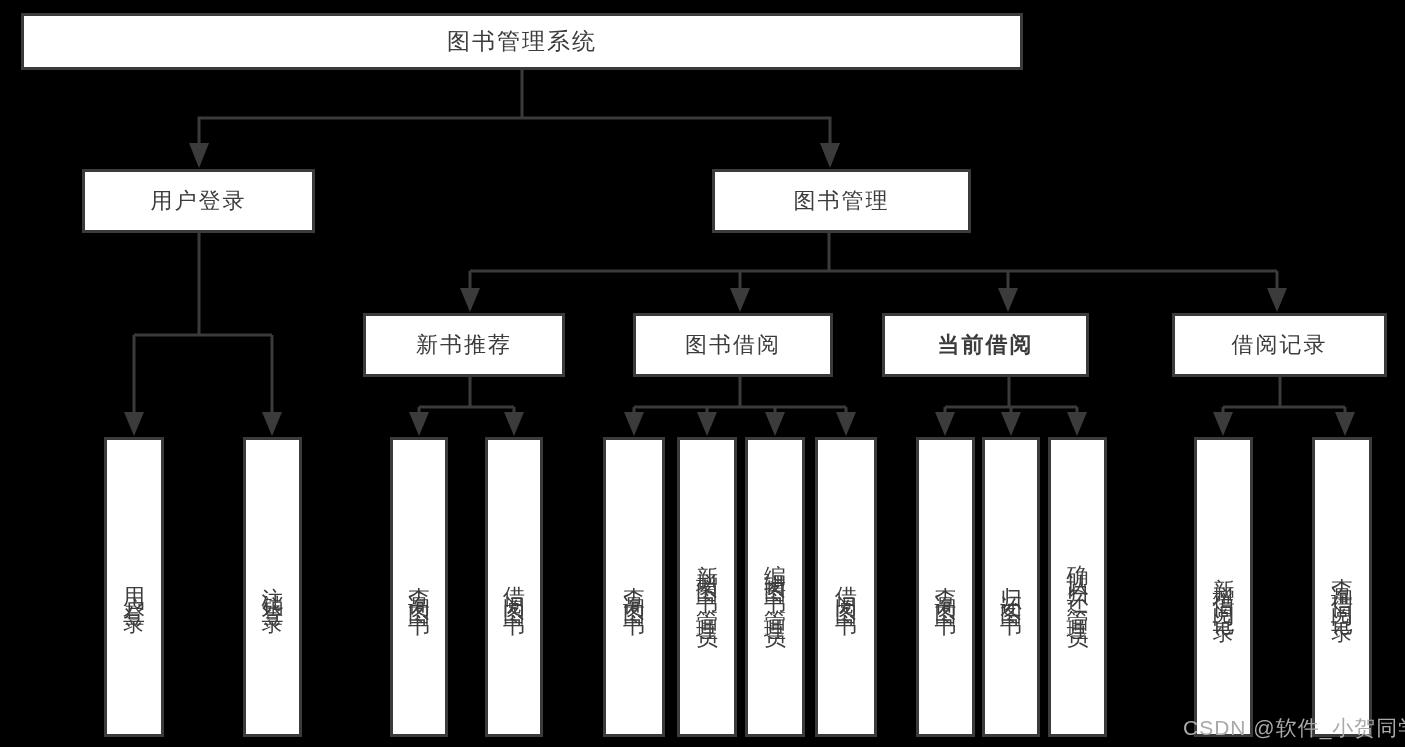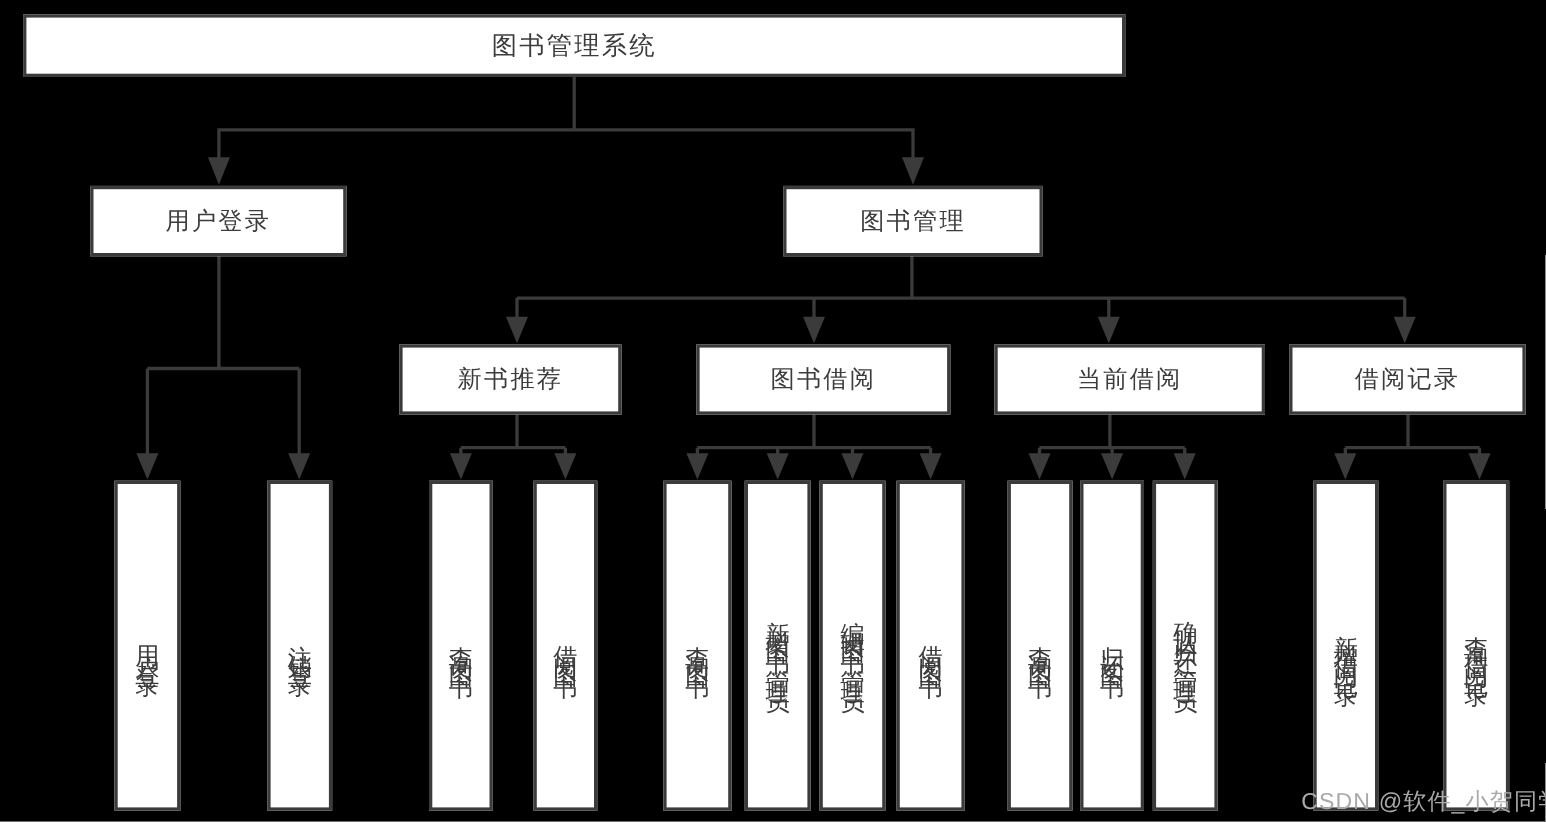--- a/index.html
+++ b/index.html
@@ -93,31 +93,31 @@
     </g>
   </svg>
 
   <div class="node h-node root-node" style="left:21px;top:13px;width:1002px;height:57px;">
     <span>图书管理系统</span>
   </div>
 
   <div class="node h-node" style="left:82px;top:169px;width:233px;height:64px;">
     <span>用户登录</span>
   </div>
-  <div class="node h-node" style="left:712px;top:169px;width:236px;height:64px;">
+  <div class="node h-node" style="left:712px;top:169px;width:259px;height:64px;">
     <span>图书管理</span>
   </div>
 
   <div class="node h-node" style="left:363px;top:313px;width:202px;height:64px;">
     <span>新书推荐</span>
   </div>
-  <div class="node h-node" style="left:633px;top:313px;width:231px;height:64px;">
+  <div class="node h-node" style="left:633px;top:313px;width:200px;height:64px;">
     <span>图书借阅</span>
   </div>
-  <div class="node h-node" style="left:904px;top:313px;width:246px;height:64px;">
+  <div class="node h-node" style="left:882px;top:313px;width:207px;height:64px;font-weight:bold;">
     <span>当前借阅</span>
   </div>
   <div class="node h-node" style="left:1172px;top:313px;width:215px;height:64px;">
     <span>借阅记录</span>
   </div>
 
   <div class="node v-node" style="left:104px;top:437px;width:60px;height:300px;">
     <span>用户登录</span>
   </div>
   <div class="node v-node" style="left:243px;top:437px;width:59px;height:300px;">

